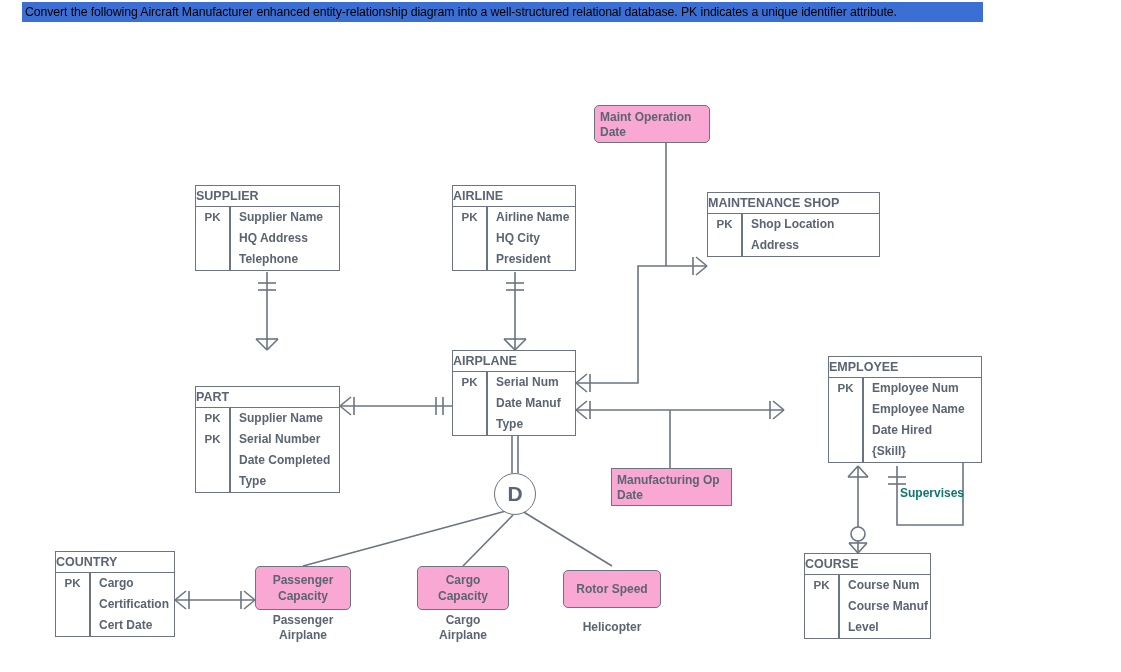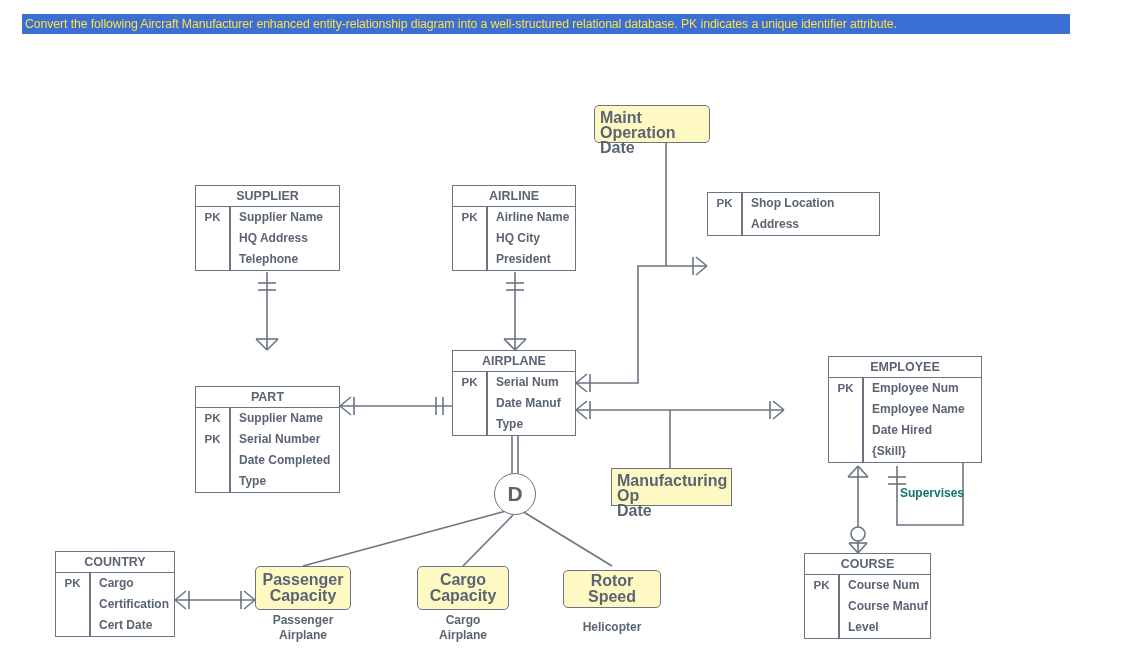--- a/index.html
+++ b/index.html
@@ -8,24 +8,24 @@
     background:#ffffff;
     font-family:"Liberation Sans", sans-serif;
     position:relative;
     overflow:hidden;
     color:#5b6472;
   }
   #stage{position:absolute;inset:0;}
 
   
   .banner{
-    position:absolute;left:22px;top:14px;
-    width:1048px;height:20px;
+    position:absolute;left:22px;top:2px;
+    width:961px;height:20px;
     background:#3b6fd4;
-    color:#fde047;
+    color:#000000;
     font-size:12.3px;
     line-height:20px;
     white-space:nowrap;
     padding-left:3px;
     box-sizing:border-box;
     letter-spacing:-0.1px;
   }
 
   
   #wires{position:absolute;left:0;top:0;width:1121px;height:672px;}
@@ -36,21 +36,20 @@
 
   
   .entity{
     position:absolute;
     border:1.6px solid #6b7480;
     background:#ffffff;
     box-sizing:border-box;
     z-index:5;
   }
   .entity .etitle{
-    text-align:center;
     font-weight:bold;
     font-size:12.5px;
     color:#5b6472;
     height:21px;
     line-height:21px;
     border-bottom:1.6px solid #6b7480;
     box-sizing:border-box;
     white-space:nowrap;
   }
   .erow{
@@ -84,24 +83,24 @@
   }
   .erows{position:relative;}
   .keycol-line{
     position:absolute;left:33px;top:0;bottom:0;width:1.6px;background:#6b7480;
   }
 
   
   .attrbox{
     position:absolute;
     border:1.6px solid #6b7480;
-    background:#fef9c3;
-    box-sizing:border-box;
-    font-weight:bold;
-    font-size:16px;
+    background:#f9a8d4;
+    box-sizing:border-box;
+    font-weight:bold;
+    font-size:12px;
     color:#5b6472;
     padding:4px 0 0 5px;
     line-height:15px;
     z-index:5;
   }
   .attrbox.rounded{border-radius:5px;}
   .attrbox.centered{
     text-align:center;padding:0 2px;
     display:flex;align-items:center;justify-content:center;
     line-height:16px;
@@ -267,20 +266,21 @@
         <div class="ebody">HQ City</div>
       </div>
       <div class="erow">
         <div class="ekey"></div>
         <div class="ebody">President</div>
       </div>
     </div>
   </div>
 
   <div class="entity" style="left:707px;top:192px;width:173px;">
+    <div class="etitle">MAINTENANCE SHOP</div>
     <div class="erows">
       <div class="keycol-line"></div>
       <div class="erow">
         <div class="ekey">PK</div>
         <div class="ebody">Shop Location</div>
       </div>
       <div class="erow">
         <div class="ekey"></div>
         <div class="ebody">Address</div>
       </div>

